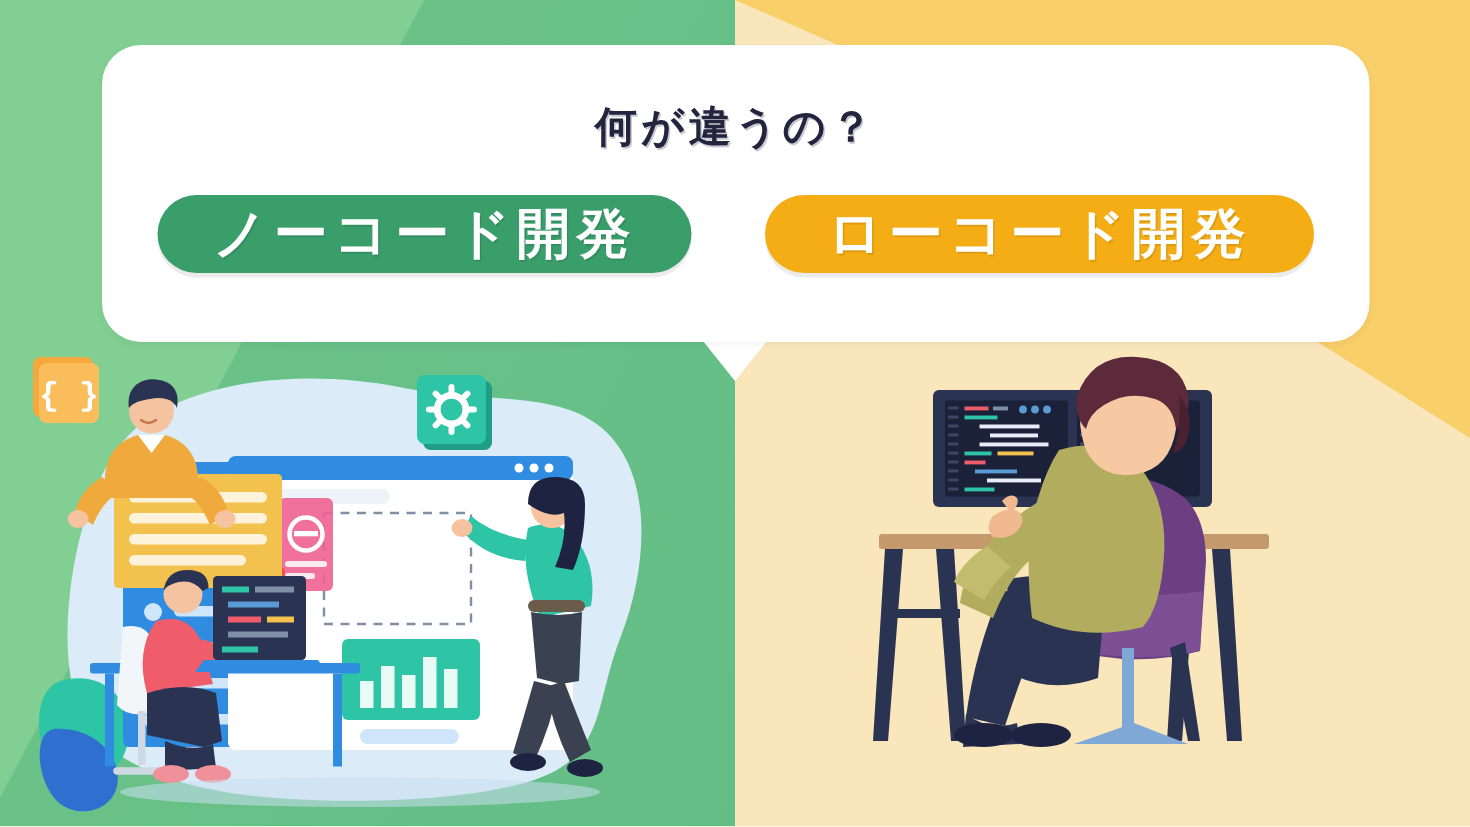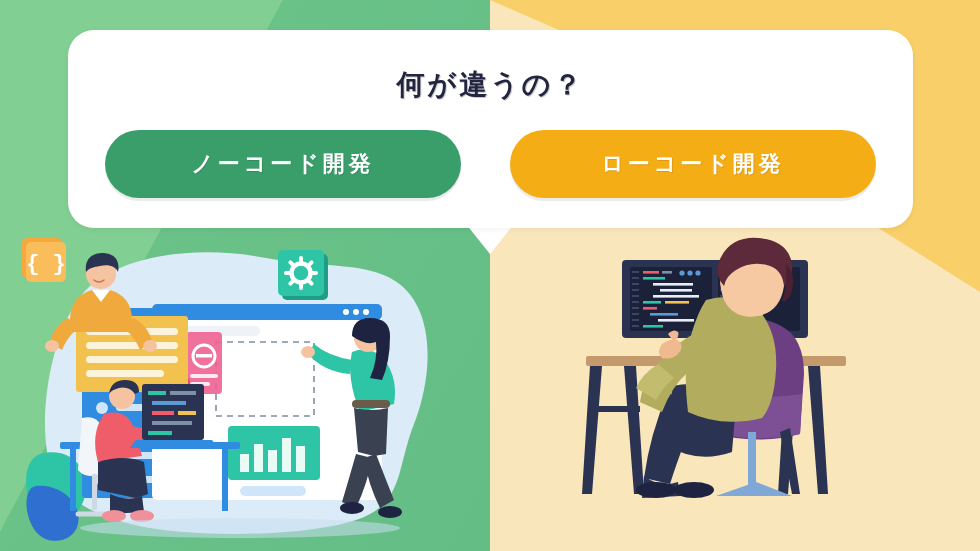--- a/index.html
+++ b/index.html
@@ -88,24 +88,24 @@
   .pill-row {
     position: absolute;
     left: 0;
     top: 100px;
     width: 845px;
     height: 74px;
   }
   .pill {
     position: absolute;
     top: 0;
-    height: 68px;
+    height: 52px;
     border-radius: 34px;
     color: #ffffff;
-    font-size: 22px;
+    font-size: 36px;
     font-weight: 700;
     letter-spacing: 4px;
     display: flex;
     align-items: center;
     justify-content: center;
     white-space: nowrap;
     text-shadow: 1px 1px 0 rgba(0,0,0,0.10);
     box-shadow: 0 3px 0 rgba(0,0,0,0.08);
   }
   .pill-nocode {

